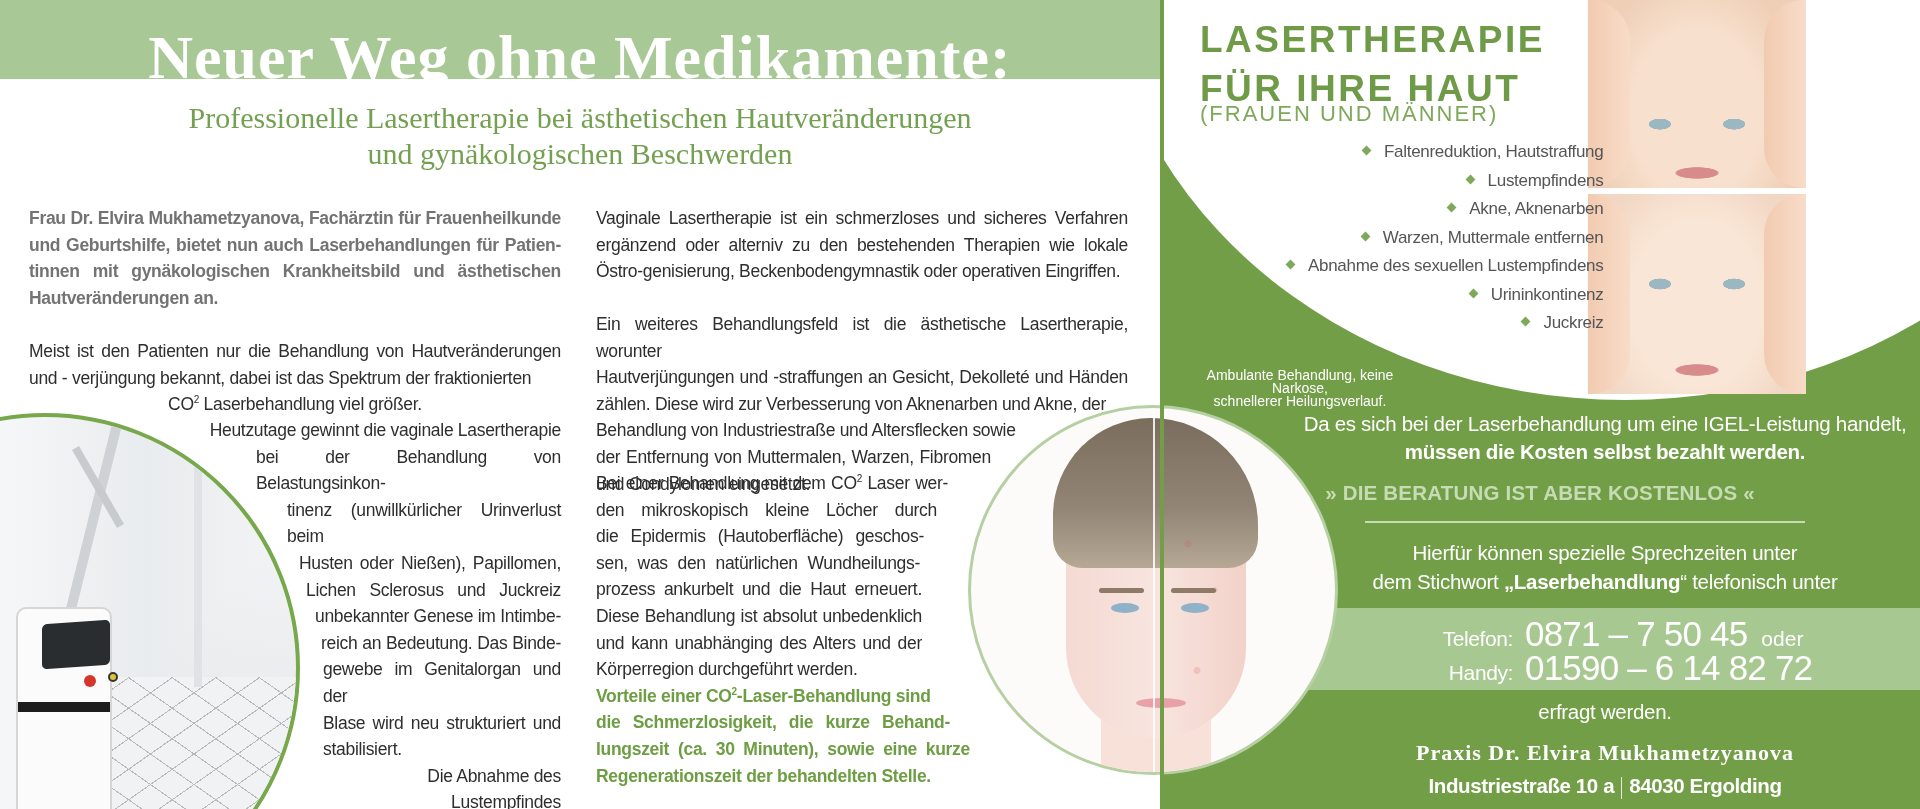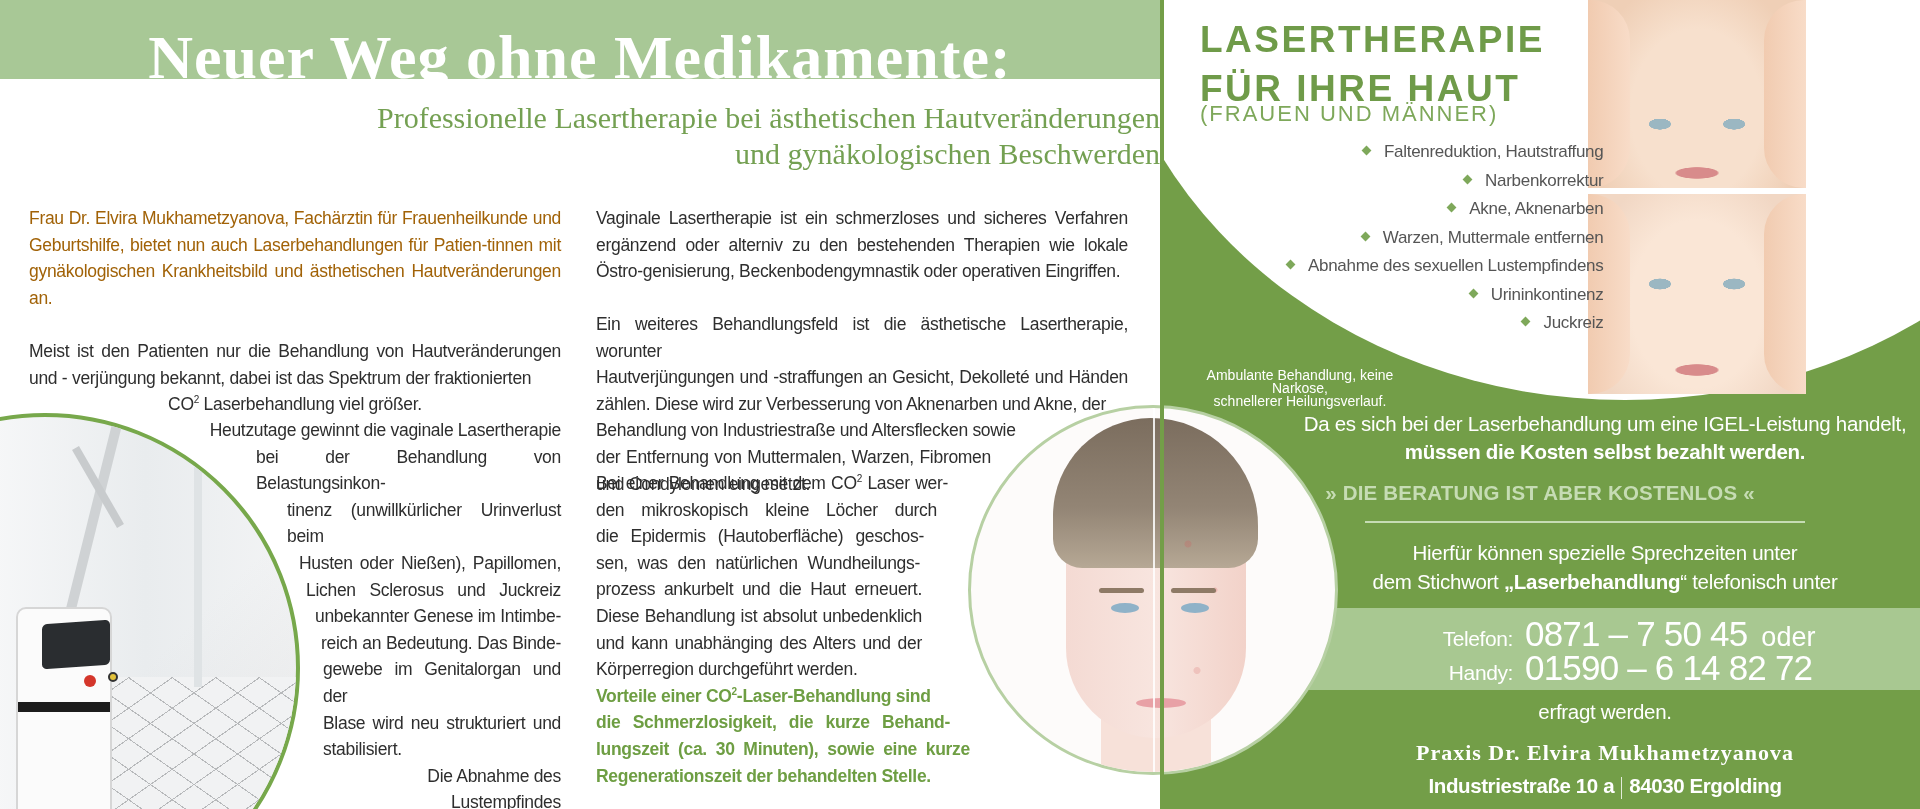--- a/index.html
+++ b/index.html
@@ -9,26 +9,26 @@
   
   .left-area { position: absolute; left: 0; top: 0; width: 1160px; height: 809px; background: #fff; overflow: hidden; }
   .header-band { position: absolute; left: 0; top: 0; width: 1160px; height: 79px; background: #a8c896; }
   .headline {
     position: absolute; left: 0; top: 22px; width: 1160px; text-align: center;
     font-family: "Liberation Serif", serif; font-weight: bold; color: #ffffff;
     font-size: 62px; line-height: 70px; letter-spacing: 1px;
     transform: scaleY(1.0);
   }
   .subhead {
-    position: absolute; left: 0; top: 100px; width: 1160px; text-align: right;
+    position: absolute; left: 0; top: 100px; width: 1160px; text-align: center;
     font-family: "Liberation Serif", serif; color: #74a052; font-size: 30px; line-height: 36px;
   }
   .text-narrow { font-family: "Liberation Sans", sans-serif; font-size: 17.5px; line-height: 26.6px; color: #2e2e2e; letter-spacing: -0.3px; }
   .intro {
-    position: absolute; left: 29px; top: 205px; width: 532px; font-weight: normal; color: #a16207;
+    position: absolute; left: 29px; top: 205px; width: 532px; font-weight: bold; color: #737373;
     text-align: justify; text-align-last: left;
   }
   .para1 { position: absolute; left: 29px; top: 338px; width: 532px; text-align: justify; }
   .para1 .last-centered { display: block; text-align: center; }
   sup { font-size: 10px; vertical-align: super; line-height: 0; }
 
   .device-photo {
     position: absolute; left: -210px; top: 413px; width: 510px; height: 510px; border-radius: 50%;
     border: 4px solid #77a84b; overflow: hidden;
     background:
@@ -120,21 +120,21 @@
   .igel { top: 410px; font-size: 20.5px; line-height: 28px; letter-spacing: -0.3px; padding-left: 130px; }
   .igel b { font-weight: bold; }
   .beratung { top: 481px; font-size: 20.5px; font-weight: bold; color: #c6dcb4; letter-spacing: 0.2px; }
   .hr { position: absolute; left: 205px; top: 521px; width: 440px; height: 2px; background: #c6dcb4; }
   .sprech { top: 538px; font-size: 20.5px; line-height: 29px; letter-spacing: -0.3px; padding-left: 130px; }
   .phone-band { position: absolute; left: 0; top: 608px; width: 760px; height: 82px; background: #a8c891; }
   .phones { position: absolute; left: 270px; top: 614px; color: #fff; }
   .phones .row { display: flex; align-items: baseline; height: 34px; }
   .phones .lbl { font-size: 21px; letter-spacing: -0.4px; text-align: right; width: 83px; margin-right: 12px; }
   .phones .num { font-size: 35px; font-weight: normal; letter-spacing: -0.8px; }
-  .phones .oder { font-size: 27px; margin-left: 14px; }
+  .phones .oder { font-size: 21px; margin-left: 14px; }
   .erfragt { top: 700px; font-size: 20.5px; padding-left: 130px; letter-spacing: -0.3px; }
   .praxis { top: 740px; font-family: "Liberation Serif", serif; font-weight: bold; font-size: 22px; letter-spacing: 1px; padding-left: 130px; }
   .addr { top: 774px; font-size: 20.5px; font-weight: bold; padding-left: 130px; letter-spacing: -0.4px; }
   .addr .sep { display: inline-block; width: 1px; height: 22px; background: #ffffff; margin: 0 7px; vertical-align: middle; opacity: 0.8; }
 </style>
 </head>
 <body>
 
 <div class="left-area">
   <div class="header-band"></div>
@@ -218,21 +218,21 @@
   </div>
 
   <div class="rp-title">
     <div>LASERTHERAPIE</div>
     <div>FÜR IHRE HAUT</div>
   </div>
   <div class="rp-sub">(FRAUEN UND MÄNNER)</div>
 
   <ul class="bullets">
     <li style="padding-left:0px"><span class="dot"></span><span>Faltenreduktion, Hautstraffung</span></li>
-    <li style="padding-left:21px"><span class="dot"></span><span>Narbenkorrektur</span></li>
+    <li style="padding-left:21px"><span class="dot"></span><span>Lustempfindens</span></li>
     <li style="padding-left:37px"><span class="dot"></span><span>Akne, Aknenarben</span></li>
     <li style="padding-left:53px"><span class="dot"></span><span>Warzen, Muttermale entfernen</span></li>
     <li style="padding-left:69px"><span class="dot"></span><span>Abnahme des sexuellen Lustempfindens</span></li>
     <li style="padding-left:87px"><span class="dot"></span><span>Urininkontinenz</span></li>
     <li style="padding-left:103px"><span class="dot"></span><span>Juckreiz</span></li>
   </ul>
 
   <div class="ambulant">
     <div>Ambulante Behandlung, keine Narkose,</div>
     <div>schnellerer Heilungsverlauf.</div>

